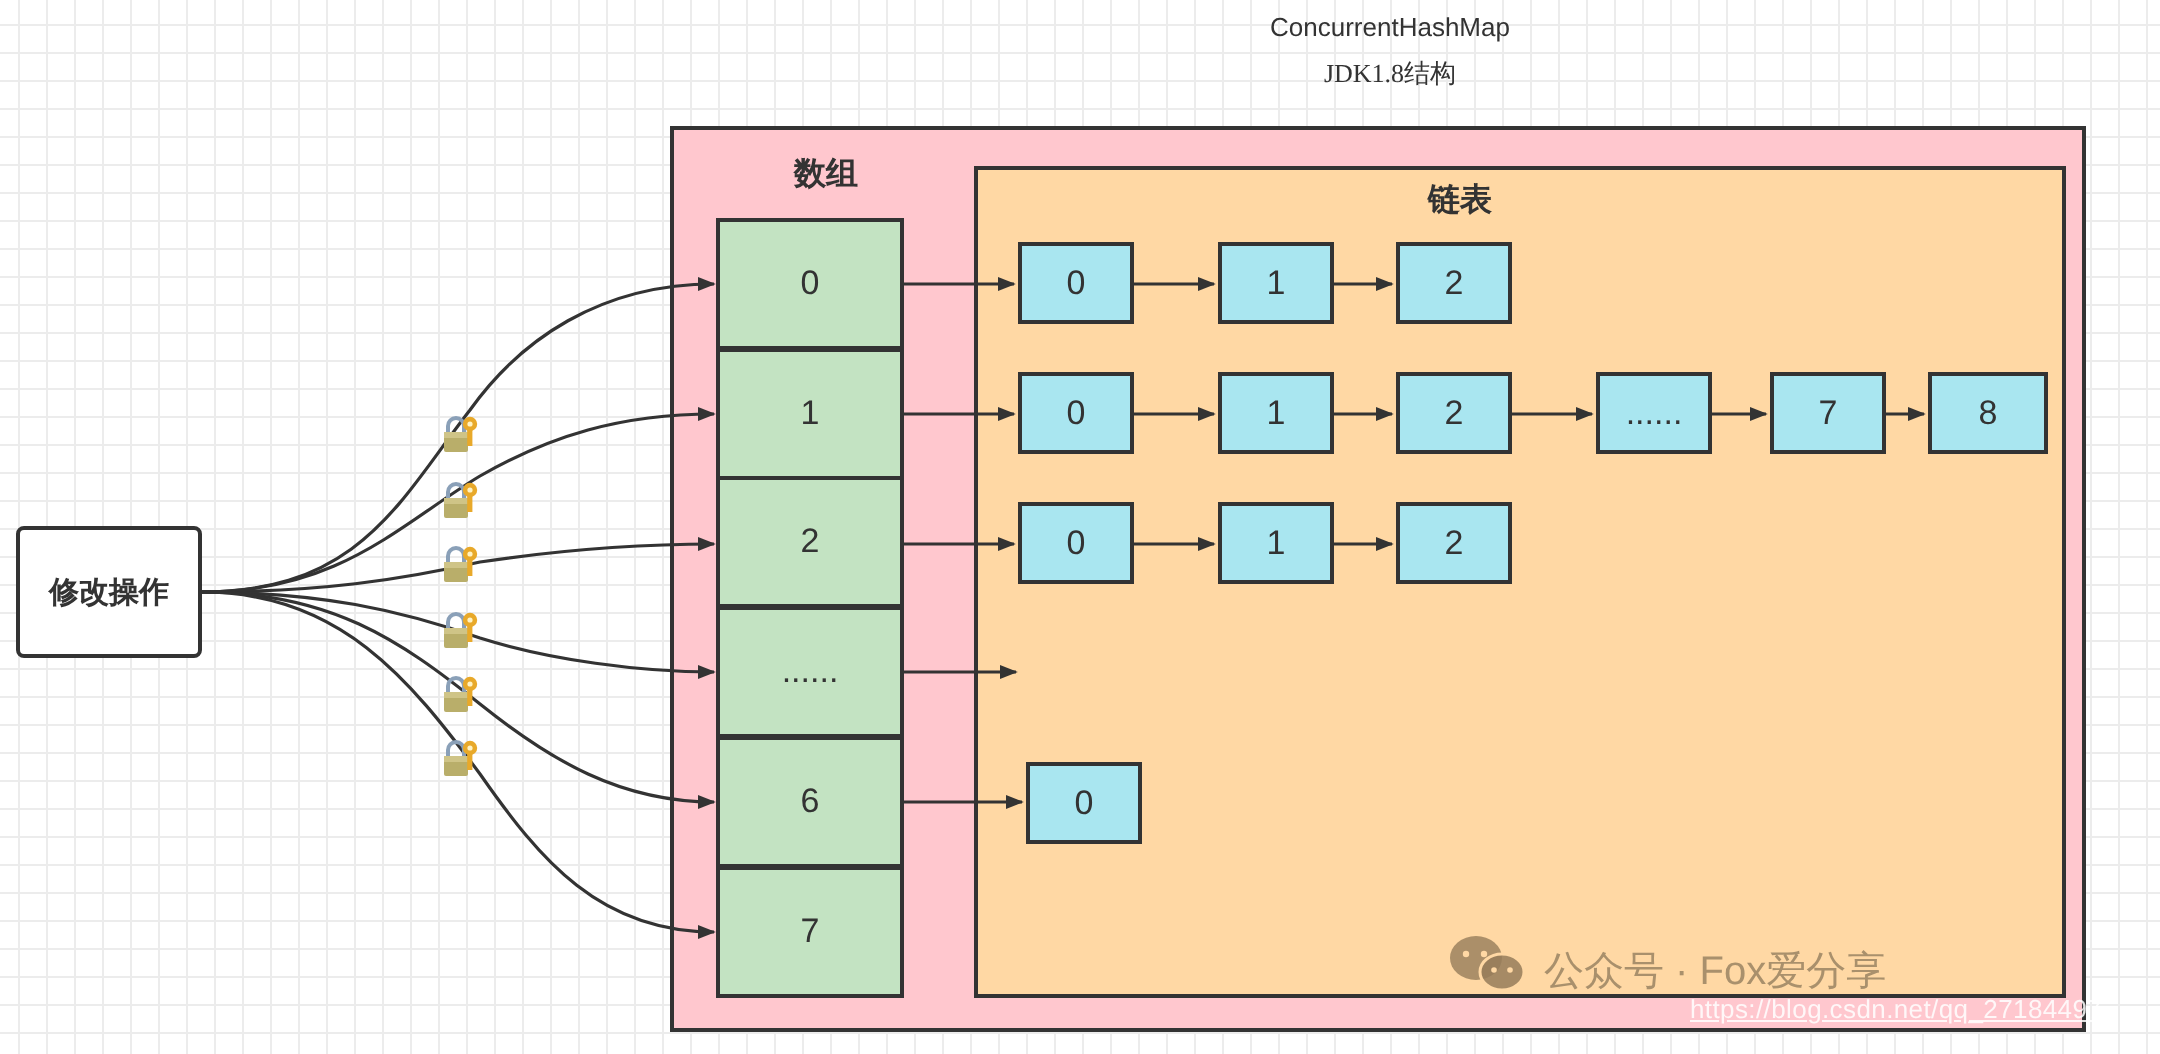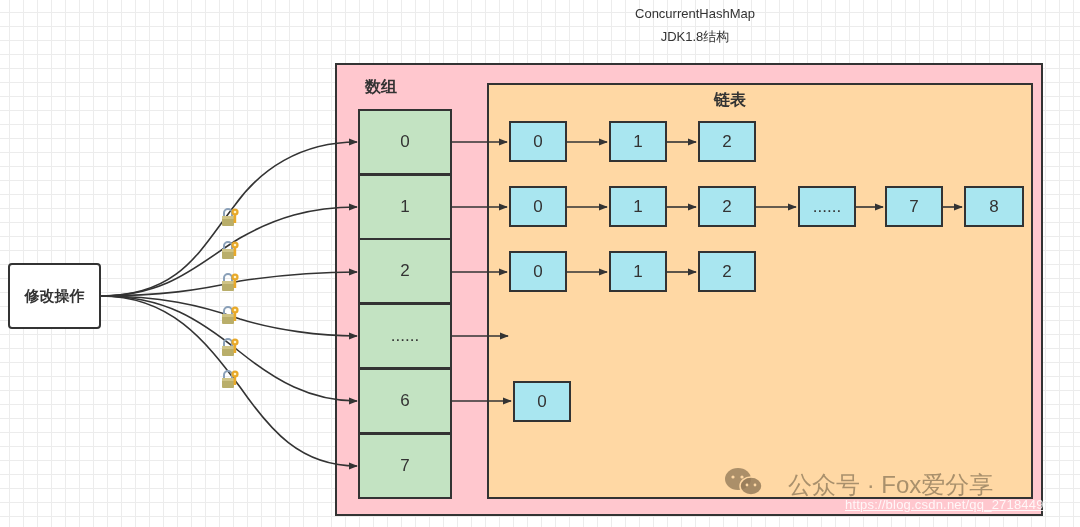--- a/index.html
+++ b/index.html
@@ -20,31 +20,31 @@
   #linkarea { left:487px; top:83px; width:546px; height:416px; background:#ffd8a4; border:2px solid #333; }
   .label-bold { font-size:16px; font-weight:bold; color:#333; text-align:center; }
   .cell { left:358px; width:94px; height:66px; background:#c3e3c2; border:2px solid #333;
           display:flex; align-items:center; justify-content:center; font-size:17px; color:#333; }
   .node { width:58px; height:41px; background:#a9e6f0; border:2px solid #333;
           display:flex; align-items:center; justify-content:center; font-size:17px; color:#333; }
   #opbox { left:8px; top:263px; width:93px; height:66px; background:#fff; border:2px solid #333; border-radius:4px;
            display:flex; align-items:center; justify-content:center; font-size:15px; font-weight:bold; color:#333; }
   svg#wires { position:absolute; left:0; top:0; }
   .lock { position:absolute; width:20px; height:20px; }
-  #watermark { left:722px; top:466px; font-size:24px; color:rgba(140,120,90,0.75); display:flex; align-items:center; gap:22px; }
+  #watermark { left:722px; top:466px; font-size:20px; color:rgba(140,120,90,0.75); display:flex; align-items:center; gap:6px; }
   #urlmark { left:845px; top:497px; font-size:13px; color:rgba(255,255,255,0.85); letter-spacing:0.2px;text-decoration:underline; }
 </style>
 </head>
 <body>
 
 <div class="abs title" style="top:6px;">ConcurrentHashMap</div>
-<div class="abs title" style="top:28px;">JDK1.8结构</div>
+<div class="abs title" style="top:28px;font-family:Liberation Serif, serif;">JDK1.8结构</div>
 
 <div class="abs" id="outer"></div>
-<div class="abs label-bold" style="left:348px; top:77px; width:66px;">数组</div>
+<div class="abs label-bold" style="left:380px; top:77px; width:66px;">数组</div>
 
 <div class="abs" id="linkarea"></div>
 <div class="abs label-bold" style="left:690px; top:90px; width:80px;">链表</div>
 
 <div class="abs cell" style="top:109px;">
     <span>0</span>
   </div>
 <div class="abs cell" style="top:174px;">
     <span>1</span>
   </div>

